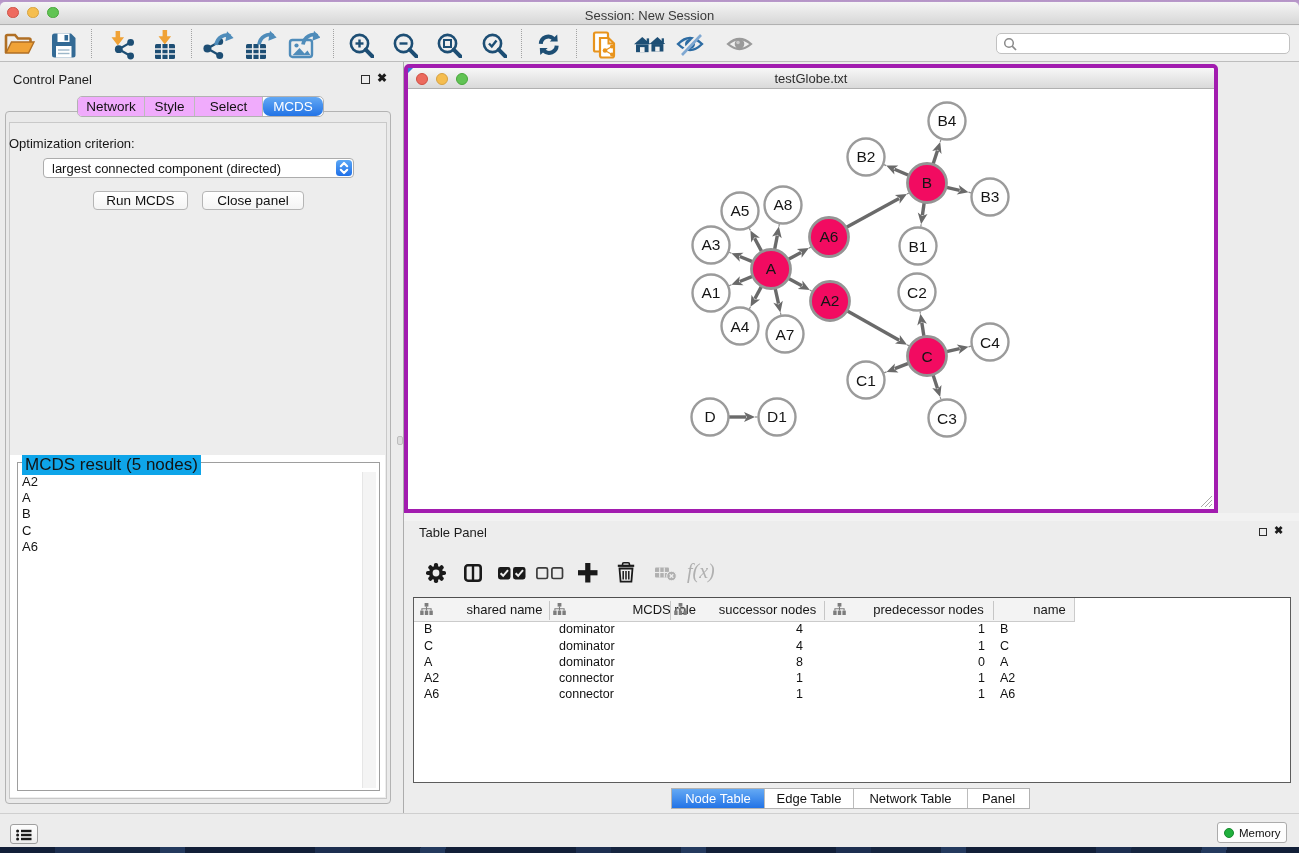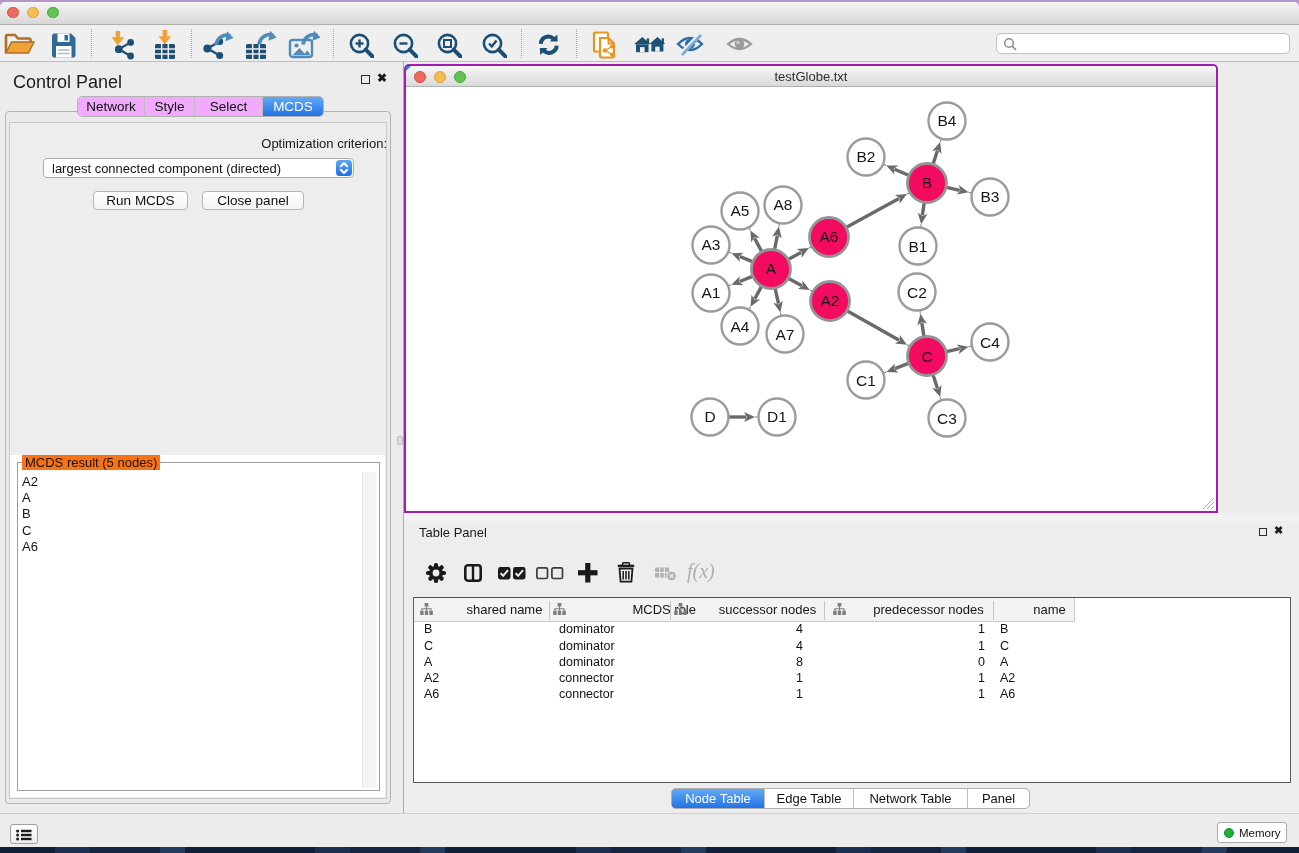--- a/index.html
+++ b/index.html
@@ -8,80 +8,81 @@
 .abs { position:absolute; }
 #desk { left:0; top:0; width:1299px; height:10px; background:linear-gradient(#b493c6,#c9aed9); }
 #titlebar { left:0; top:2px; width:1299px; height:23px; border-radius:5px 5px 0 0;
   background:linear-gradient(#f5f5f5,#d7d7d7); border-bottom:1px solid #b1b1b1; }
 .light { width:11.5px; height:11.5px; border-radius:50%; top:4.5px; }
 #titletext { width:100%; text-align:center; top:6px; font-size:13px; color:#3a3a3a; }
 #toolbar { left:0; top:26px; width:1299px; height:36px; background:#efefef; border-bottom:1px solid #bdbdbd; }
 .tsep { top:3px; height:29px; width:1px; border-left:1px dotted #a3a3a3; }
 #searchbox { left:996px; top:7px; width:294px; height:21px; background:#fff; border:1px solid #c1c1c1; border-radius:5px; }
 
-#cp-title { left:13px; top:72px; font-size:18px; color:#1c1c1c; }
+#cp-title { left:13px; top:72px; font-size:13px; color:#1c1c1c; }
 #cp-max { left:361px; top:75px; width:9px; height:9px; border:1.5px solid #2c2c2c; }
 #cp-close { left:377px; top:71px; font-size:12px; font-weight:bold; color:#1c1c1c; }
 #cp-tabs { left:77px; top:96px; height:21px; display:flex; border:1px solid #b2b2b2; border-radius:5px; overflow:hidden; background:#fff; }
 #cp-tabs .tab { height:100%; font-size:13.5px; color:#111; display:flex; align-items:center; justify-content:center; border-right:1px solid #bcbcbc; background:#f0abfc; }
-#cp-tabs .tab:last-child { border-right:none; }
+#cp-tabs .tab:last-child { border-right:none;border-radius:7px; }
 #cp-tabs .tab.sel { background:linear-gradient(#64a9f4,#2273e6); color:#fff; }
 #cp-outer { left:5px; top:111px; width:386px; height:693px; background:#eaeaea; border:1px solid #b3b3b3; border-radius:4px; }
 #cp-inner { left:9px; top:122px; width:378px; height:677px; background:#ededed; border:1px solid #c9c9c9; }
-#opt-label { left:9px; top:136px; width:378px; text-align:right; font-size:13px; color:#161616; }
+#opt-label { left:9px; top:136px; width:378px; text-align:left; font-size:13px; color:#161616; }
 #dropdown { left:43px; top:158px; width:311px; height:20px; background:#fff; border:1px solid #acacac; border-radius:4px; }
 #dropdown .txt { position:absolute; left:8px; top:2px; font-size:13px; color:#131313; }
 #dd-step { position:absolute; right:1px; top:1px; width:16px; height:16px; border-radius:3.5px; background:linear-gradient(#5ba7f5,#1f6fe8); }
 .btn { height:19px; background:linear-gradient(#ffffff,#f4f4f4); border:1px solid #b5b5b5; border-radius:4px; font-size:13.5px; color:#111; text-align:center; line-height:17px; }
 #btn-run { left:93px; top:191px; width:95px; }
 #btn-close { left:202px; top:191px; width:102px; }
 #cp-white { left:10px; top:455px; width:375px; height:342px; background:#fff; }
 #fieldset { left:17px; top:462px; width:363px; height:329px; border:1px solid #9e9e9e; background:#fff; }
-#legend { left:22px; top:455px; font-size:13px; color:#131313; background:#f97316; padding:0 3px; }
+#legend { left:22px; top:455px; font-size:17px; color:#131313; background:#0ea5e9; padding:0 3px; }
 #mcds-list { left:22px; top:474px; font-size:13px; color:#131313; line-height:16.2px; }
 #mcds-scroll { left:362px; top:472px; width:14px; height:316px; background:#f4f4f4; border-left:1px solid #e6e6e6; }
 
 #vsplit { left:403px; top:62px; width:1px; height:751px; background:#acacac; }
 #vknob { left:397px; top:436px; width:6px; height:9px; background:#dcdcdc; border:1px solid #bdbdbd; border-radius:2px; }
 #hknob { left:846px; top:514px; width:9px; height:6px; background:#dcdcdc; border:1px solid #bdbdbd; border-radius:2px; }
 
-#netwin { left:404px; top:64px; width:814px; height:449px; background:#fff; border:2px solid #a21caf; border-radius:5px 5px 0 0; }
+#netwin { left:404px; top:64px; width:814px; height:449px; background:#fff; border:4px solid #a21caf; border-radius:5px 5px 0 0; }
 #nw-titlebar { position:absolute; left:0; top:0; width:100%; height:21px; background:linear-gradient(#f7f7f7,#d9d9d9); border-bottom:1px solid #b0b0b0; border-radius:4px 4px 0 0; }
 .nwlight { position:absolute; width:12px; height:12px; border-radius:50%; top:4.5px; }
 #nw-title { position:absolute; width:100%; text-align:center; top:3px; font-size:13px; color:#2e2e2e; }
 
 #gapstrip { left:404px; top:513px; width:895px; height:8px; background:#f2f2f2; }
 #tablepanel { left:404px; top:521px; width:895px; height:292px; background:#ededed; }
 #tp-title { left:419px; top:525px; font-size:13px; color:#1c1c1c; }
 #tp-max { left:1259px; top:528px; width:8px; height:8px; border:1.5px solid #2c2c2c; }
 #tp-close { left:1274px; top:524px; font-size:11px; font-weight:bold; color:#1c1c1c; }
 #tbl { left:413px; top:597px; width:878px; height:186px; background:#fff; border:1px solid #5c5c5c; border-top:1.5px solid #4f4f4f; }
 #tbl-head { position:absolute; left:0; top:0; width:661px; height:24px; background:#f3f3f3; border-bottom:1px solid #cbcbcb; border-right:1px solid #cbcbcb; }
 .hsep { position:absolute; top:3px; height:19px; width:1px; background:#c6c6c6; }
 .hcell { position:absolute; top:3.5px; font-size:13px; color:#161616;padding-left:39px; }
 .rowtxt { position:absolute; font-size:12.5px; line-height:14px; color:#111; }
-#tp-tabs { left:671px; top:788px; height:21px; display:flex; border:1px solid #b2b2b2; border-radius:5px; overflow:hidden; background:#c2410c; }
+#tp-tabs { left:671px; top:788px; height:21px; display:flex; border:1px solid #b2b2b2; border-radius:0; overflow:hidden; background:#c2410c; }
 #tp-tabs .tab { height:100%; font-size:13px; color:#111; display:flex; align-items:center; justify-content:center; border-right:1px solid #bcbcbc; background:#fff; }
 #tp-tabs .tab:last-child { border-right:none; }
 #tp-tabs .tab.sel { background:linear-gradient(#64a9f4,#2273e6); color:#fff; }
 
 #statusbar { left:0; top:813px; width:1299px; height:34px; background:#ececec; border-top:1px solid #cfcfcf; }
 #listbtn { left:10px; top:824px; width:28px; height:20px; background:linear-gradient(#fdfdfd,#ededed); border:1px solid #9f9f9f; border-radius:3px; }
 #membtn { left:1217px; top:822px; width:70px; height:21px; background:#fdfdfd; border:1px solid #ababab; border-radius:3px; }
 #membtn .dot { position:absolute; left:6px; top:5px; width:10px; height:10px; border-radius:50%; background:#1faf3c; border:1px solid #168a2e; }
 #membtn .txt { position:absolute; left:21px; top:4px; font-size:11.5px; color:#111; }
 #navy { left:0; top:847px; width:1299px; height:6px; background:repeating-linear-gradient(93deg,#121f38 0 55px,#1d2f50 55px 90px,#16253f 90px 160px,#243a5e 160px 185px,#121f38 185px 260px); }
 </style>
 </head>
 <body>
 <div id="desk" class="abs"></div>
 <div id="titlebar" class="abs">
   <div class="light abs" style="left:7px;background:#ee6b60;border:1px solid #ce5347"></div>
   <div class="light abs" style="left:27px;background:#f5be4f;border:1px solid #d9a33e"></div>
   <div class="light abs" style="left:47px;background:#61c454;border:1px solid #4aa73c"></div>
+  <div id="titletext" class="abs">Session: New Session</div>
 </div>
 <div id="toolbar" class="abs">
   <div class="tsep abs" style="left:91px"></div>
     <div class="tsep abs" style="left:191px"></div>
     <div class="tsep abs" style="left:333px"></div>
     <div class="tsep abs" style="left:521px"></div>
     <div class="tsep abs" style="left:576px"></div>
     <svg class="abs" style="left:4px;top:4px" width="32" height="28" viewBox="0 0 32 28">
       <path d="M2 23 V6.5 Q2 5 3.5 5 H11 L14 8.5 H25 Q26.5 8.5 26.5 10 V12" fill="none" stroke="#b06f24" stroke-width="2.6"></path>
       <path d="M2 23 L7.5 12 H30 L24.5 23 Z" fill="#f0a236" stroke="#b06f24" stroke-width="1.4"></path>

